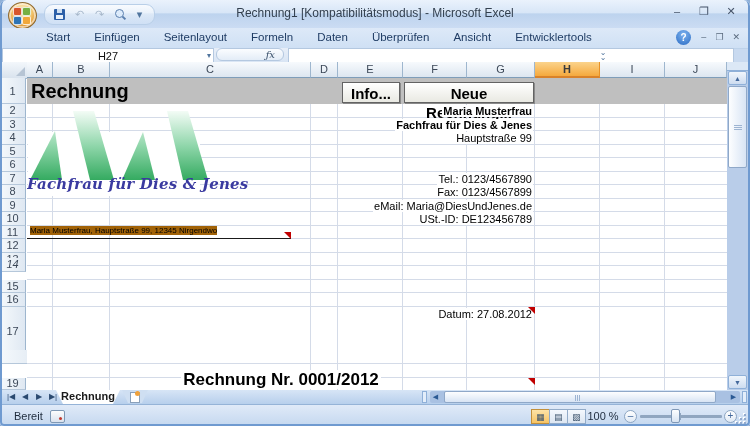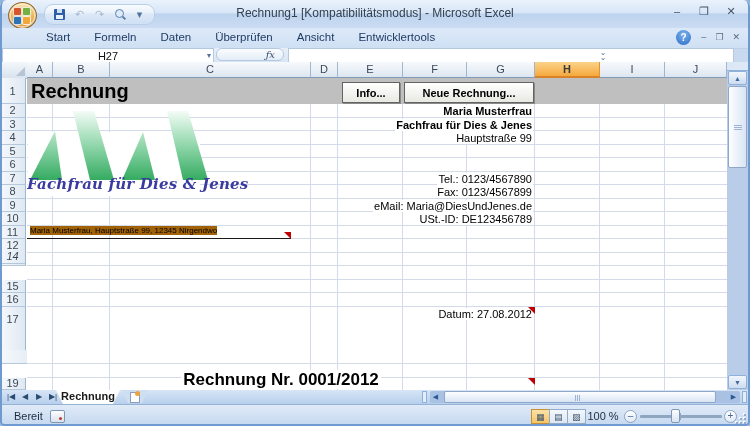--- a/index.html
+++ b/index.html
@@ -73,29 +73,29 @@
   #colheads{position:absolute;left:27px;top:0;width:700px;height:16px;}
   .colhead{position:absolute;top:0;height:16px;box-sizing:border-box;
     background:linear-gradient(#f7fafd,#dde6f0);border-right:1px solid #9eb6ce;border-bottom:1px solid #7f9db9;
     font-size:11px;color:#3c4858;text-align:center;line-height:15px;}
   .colhead.sel{background:linear-gradient(#fbd38b,#f5a93d);border-right:1px solid #e89126;
     border-bottom:2px solid #d9822a;color:#3b3b3b;font-weight:bold;}
   #rowheads{position:absolute;left:0;top:16px;width:27px;height:312px;overflow:hidden;}
   .rowhead{position:absolute;left:0;width:26px;box-sizing:border-box;
     background:linear-gradient(to right,#f5f9fc,#dfe8f2);border-right:1px solid #9eb6ce;border-bottom:1px solid #b5c7da;
     font-size:11px;color:#3c4858;display:flex;align-items:center;justify-content:center;}
-  .rowhead.tall{align-items:flex-start;padding-top:6px;}
+  .rowhead.tall{align-items:flex-start;padding-top:18px;}
   #cells{position:absolute;left:27px;top:16px;width:700px;height:312px;overflow:hidden;background:#fff;}
   .vline{position:absolute;top:0;width:1px;height:312px;background:#d4dbe8;z-index:1;}
   .hline{position:absolute;left:0;height:1px;width:700px;background:#d4dbe8;z-index:1;}
   #band{position:absolute;left:0;top:0;width:700px;height:26px;background:#bfbfbf;z-index:2;}
   #cell-title{position:absolute;left:4px;top:2px;z-index:3;font-size:20px;font-weight:bold;color:#000;}
   .xbtn{position:absolute;top:4px;height:21px;z-index:3;box-sizing:border-box;
     background:linear-gradient(#ffffff,#e9e9e2);border:1px solid #636363;box-shadow:1px 1px 0 #8a8a8a;
-    font-size:11px;font-weight:bold;color:#000;text-align:center;line-height:19px;}
+    font-size:15px;font-weight:bold;color:#000;text-align:center;line-height:19px;}
   #btn-info{left:315px;width:58px;}
   #btn-neu{left:377px;width:130px;}
   #logo-patch{position:absolute;left:1px;top:54px;width:172px;height:64px;background:#fff;z-index:2;}
   #logo-svg{position:absolute;left:1px;top:32px;z-index:3;}
   #logo-text{position:absolute;left:0;top:97px;z-index:4;font-family:"DejaVu Serif",serif;
     font-style:italic;font-weight:bold;font-size:15px;color:#3a3aa0;letter-spacing:.2px;white-space:nowrap;}
   .rline{position:absolute;left:273px;width:233px;height:12px;z-index:3;text-align:right;
     font-size:11px;line-height:12px;color:#000;white-space:nowrap;}
   .rline span{background:#fff;padding:0 1px;}
   .rline.b{font-weight:bold;}
@@ -193,20 +193,22 @@
     <div id="win-controls">
       <span>–</span>
       <span>❐</span>
       <span>✕</span>
     </div>
   </div>
 
   <div id="tabrow">
     <div id="tabs">
       <span class="rtab">Start</span>
+      <span class="rtab">Einfügen</span>
+      <span class="rtab">Seitenlayout</span>
       <span class="rtab">Formeln</span>
       <span class="rtab">Daten</span>
       <span class="rtab">Überprüfen</span>
       <span class="rtab">Ansicht</span>
       <span class="rtab">Entwicklertools</span>
     </div>
     <div id="help-btn">?</div>
     <div id="wb-controls">
       <span>–</span>
       <span>❐</span>
@@ -248,21 +250,21 @@
         <div class="rowhead" style="top: 53px; height: 13.5px;">4</div>
         <div class="rowhead" style="top: 66.5px; height: 13.5px;">5</div>
         <div class="rowhead" style="top: 80px; height: 13.5px;">6</div>
         <div class="rowhead" style="top: 93.5px; height: 13.5px;">7</div>
         <div class="rowhead" style="top: 107px; height: 13.5px;">8</div>
         <div class="rowhead" style="top: 120.5px; height: 13.5px;">9</div>
         <div class="rowhead" style="top: 134px; height: 13.5px;">10</div>
         <div class="rowhead" style="top: 147.5px; height: 13.5px;">11</div>
         <div class="rowhead" style="top: 161px; height: 13.5px;">12</div>
         <div class="rowhead" style="top: 174.5px; height: 13.5px;">13</div>
-        <div class="rowhead" style="top: 172px; height: 13.5px; font-style: italic;">14</div>
+        <div class="rowhead" style="top: 180px; height: 13.5px; font-style: italic;">14</div>
         <div class="rowhead" style="top: 201.5px; height: 13.5px;">15</div>
         <div class="rowhead" style="top: 215px; height: 13.5px;">16</div>
         <div class="rowhead tall" style="top: 228.5px; height: 57.5px;">17</div>
         <div class="rowhead" style="top: 272px; height: 13.5px; padding-left: 42px;">18</div>
         <div class="rowhead" style="top: 299.5px; height: 12.5px;">19</div>
       </div>
 
     <div id="cells">
       <div id="band"></div>
       <div id="cell-title">Rechnung</div>

